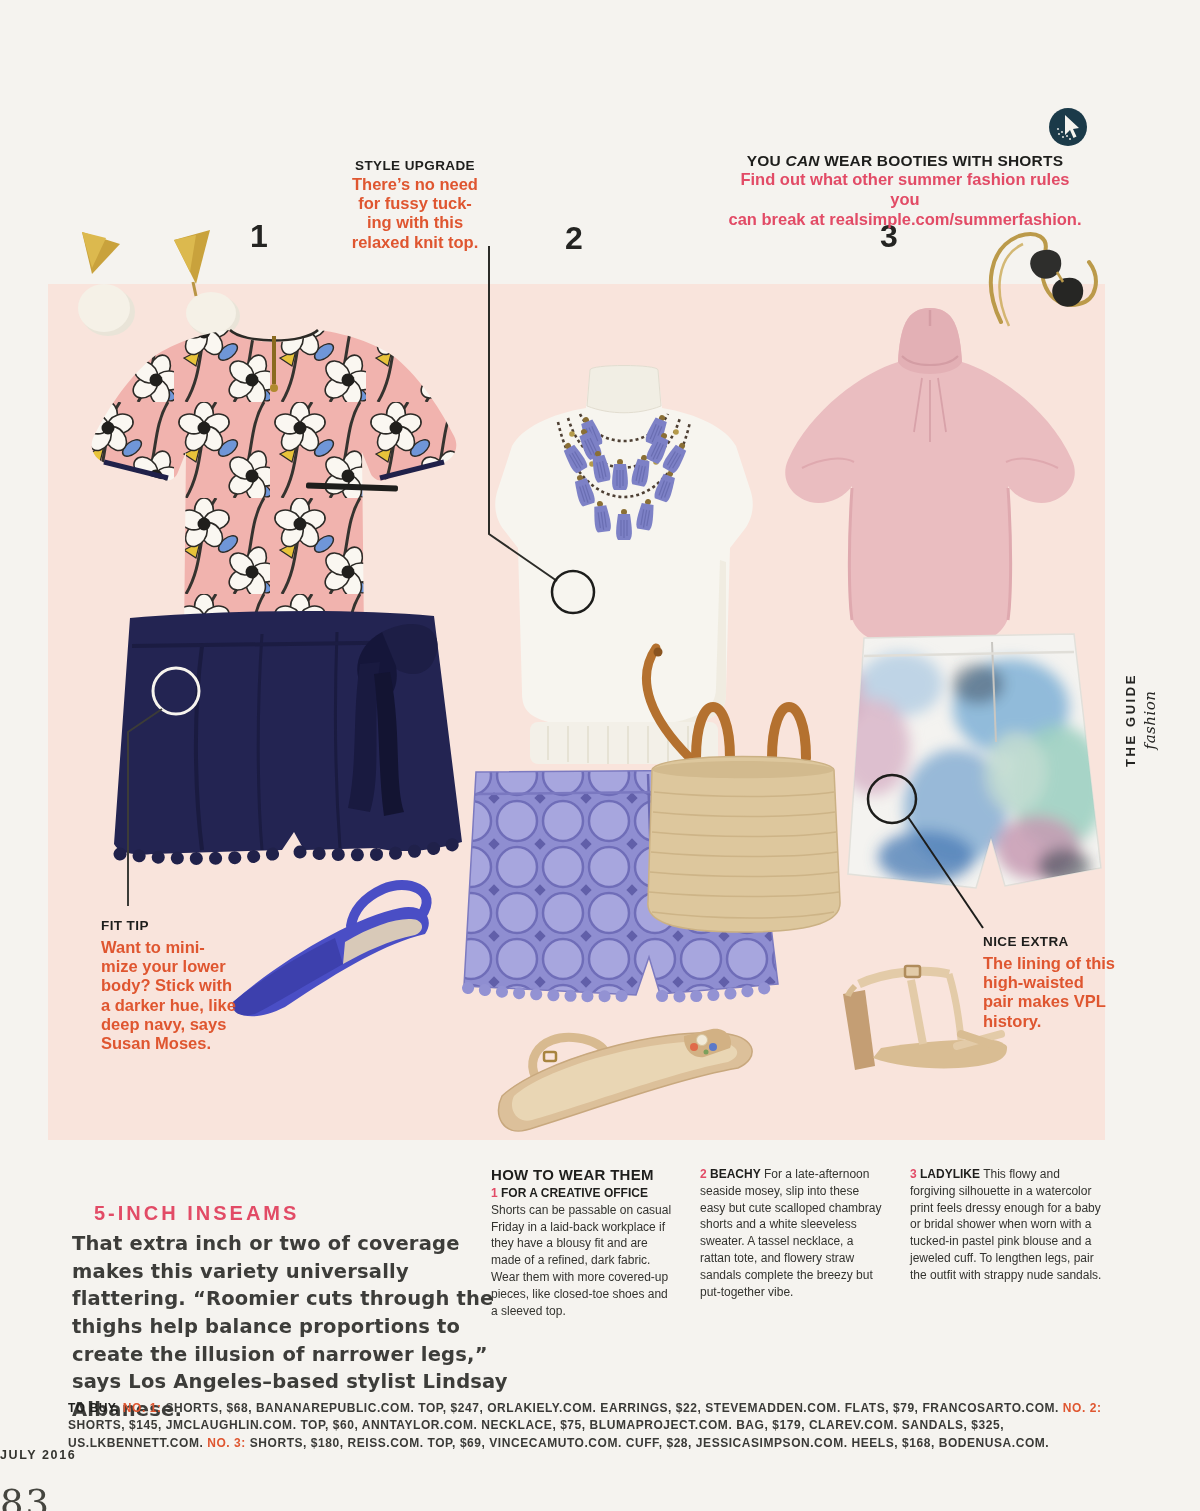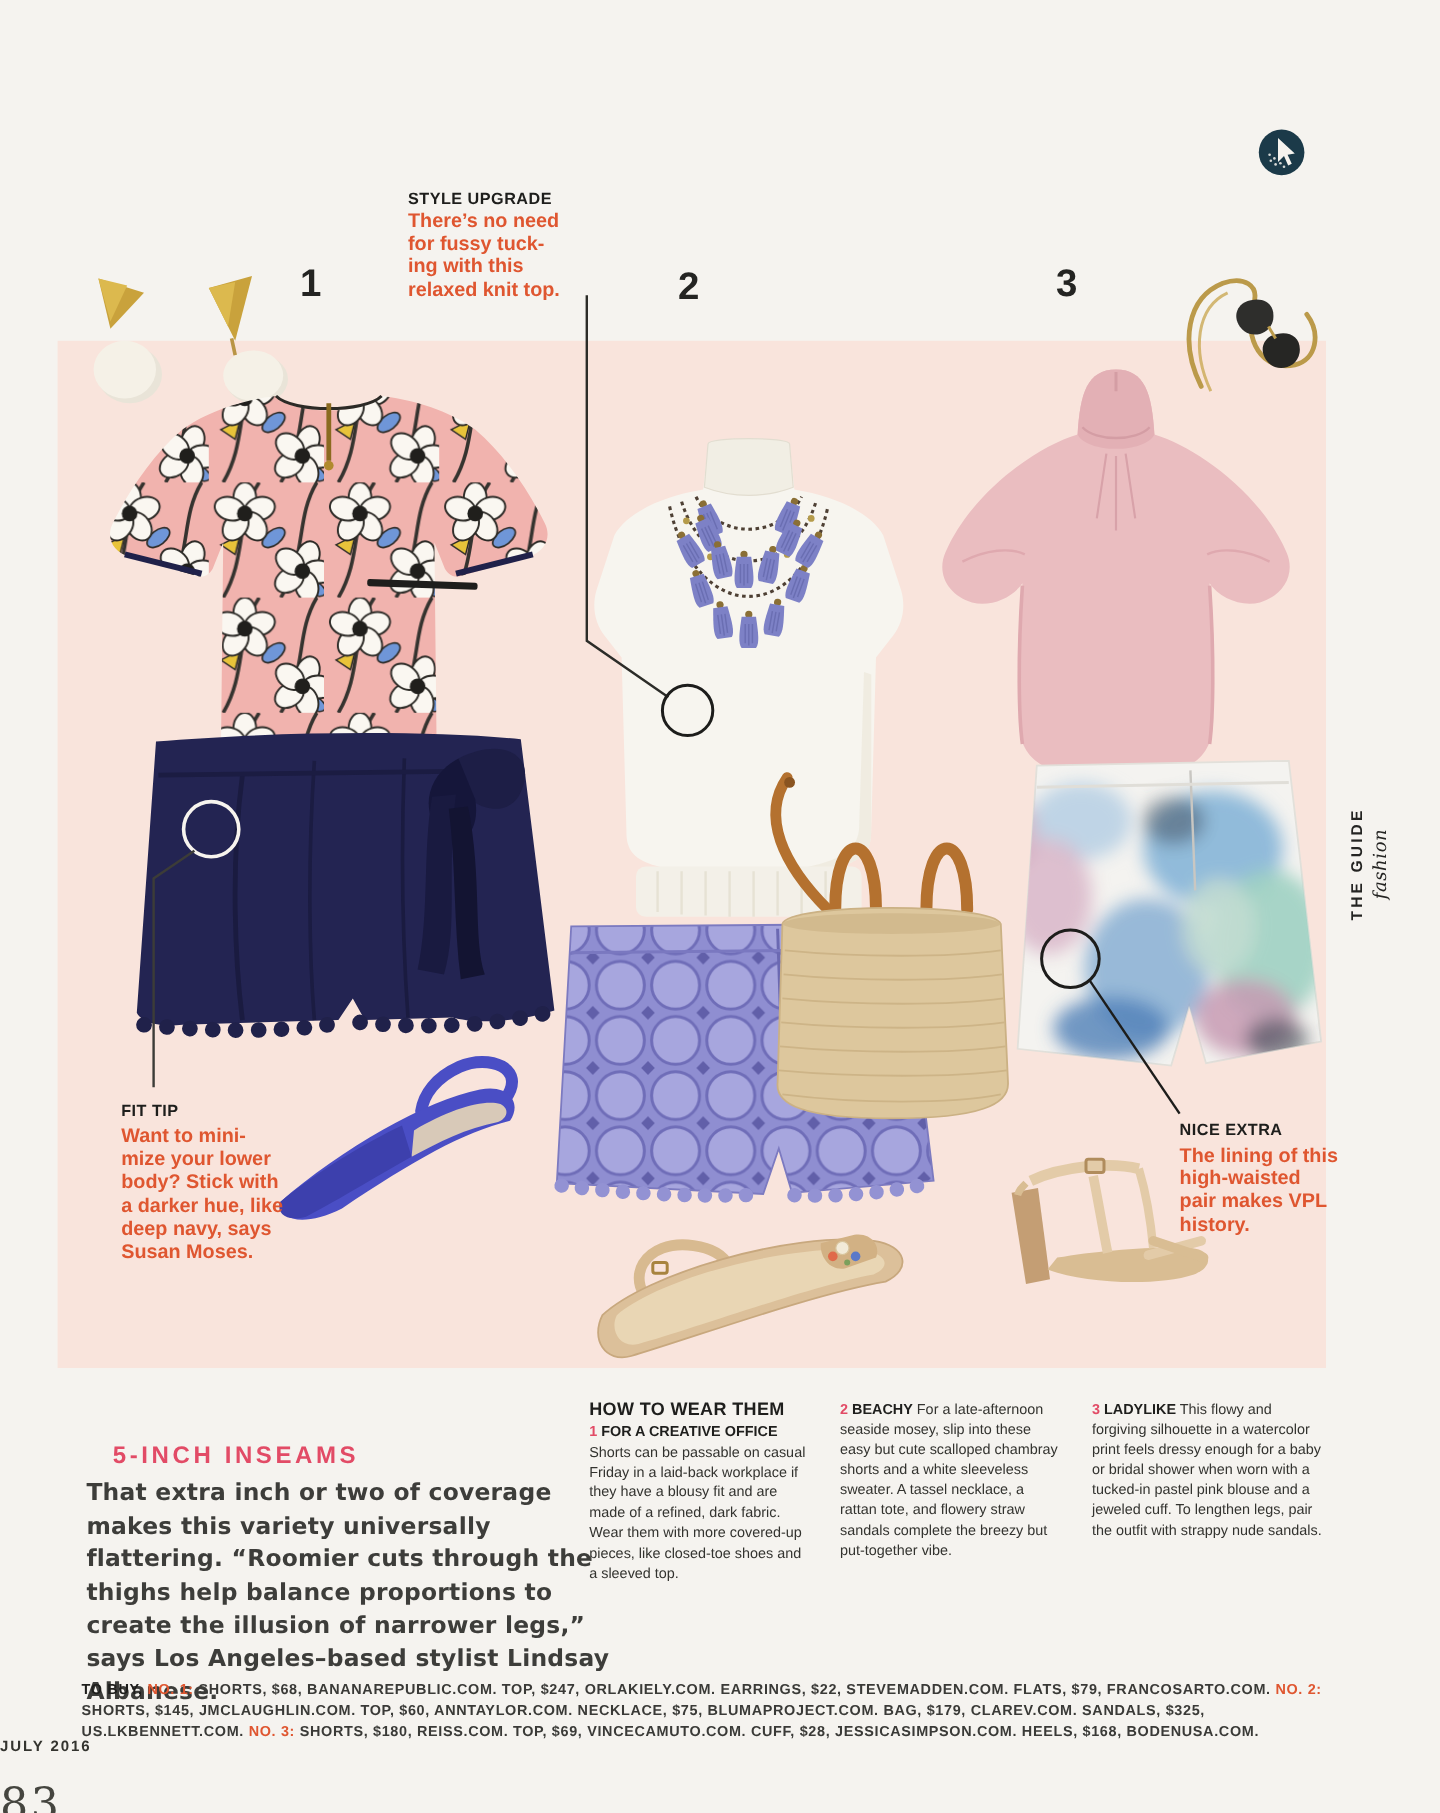--- a/index.html
+++ b/index.html
@@ -12,21 +12,21 @@
   }
   html,body{margin:0;padding:0;background:#dedcd8;}
   .page{position:relative;width:1200px;height:1511px;margin:0 auto;background:var(--pagebg);
         font-family:"Liberation Sans",sans-serif;overflow:hidden;}
   .pink-panel{position:absolute;left:48px;top:284px;width:1057px;height:856px;background:var(--panel);}
   .abs{position:absolute;}
   .num{font-size:32px;font-weight:bold;color:#242422;z-index:6;}
   .ann{z-index:7;}
   .ann-title{font-weight:bold;font-size:13.5px;color:var(--ink);letter-spacing:.4px;line-height:1.25;}
   .ann-line{font-weight:bold;font-size:16.5px;color:var(--orange);line-height:1.17;}
-  .r{text-align:left;}
+  .r{text-align:center;}
   .booties-title{font-weight:bold;font-size:15.5px;color:var(--ink);letter-spacing:.2px;}
   .booties-line{font-weight:bold;font-size:16.5px;color:var(--pink);line-height:1.2;}
   .sg-it{font-style:italic;}
   .sg-orange{color:var(--orange);}
   .sg-num{color:var(--pink);font-weight:bold;}
   .sg-label{font-weight:bold;color:var(--ink);}
   .sg-ink{color:var(--ink);}
   .sidebar-rot{display:flex;flex-direction:column;align-items:center;gap:3px;
     transform:rotate(-90deg);width:150px;}
   .sidebar-kicker{font-weight:bold;font-size:13px;letter-spacing:2.6px;color:#242422;}
@@ -288,20 +288,25 @@
       <circle cx="11" cy="27" r="1.1"></circle>
         <circle cx="15" cy="30" r="1.1"></circle>
         <circle cx="19" cy="29" r="1.1"></circle>
       <circle cx="10" cy="22" r="1.1"></circle>
         <circle cx="14" cy="25" r="1.1"></circle>
         <circle cx="22" cy="32" r="1.1"></circle>
     </g>
     <polygon points="17,8 17,28 22,23 25.5,31 28.5,29.5 25,22 31,21" fill="#f6f4ef"></polygon>
   </svg>
 
+  <div class="abs ann r" style="left:725px;top:152px;width:360px;">
+    <div class="booties-title"><span>YOU </span><span class="sg-it">CAN</span><span> WEAR BOOTIES WITH SHORTS</span></div>
+    <div class="booties-line">Find out what other summer fashion rules you</div>
+    <div class="booties-line">can break at realsimple.com/summerfashion.</div>
+  </div>
 
   <div class="abs num" style="left:250px;top:218px;">1</div>
   <div class="abs num" style="left:565px;top:220px;">2</div>
   <div class="abs num" style="left:880px;top:218px;">3</div>
 
   <div class="abs ann" style="left:983px;top:934px;width:140px;">
     <div class="ann-title" style="margin-bottom:3px;">NICE EXTRA</div>
     <div class="ann-line">The lining of this</div>
     <div class="ann-line">high-waisted</div>
     <div class="ann-line">pair makes VPL</div>

